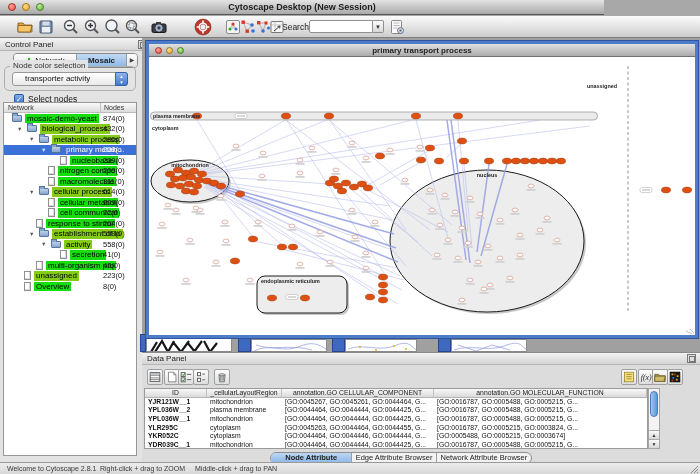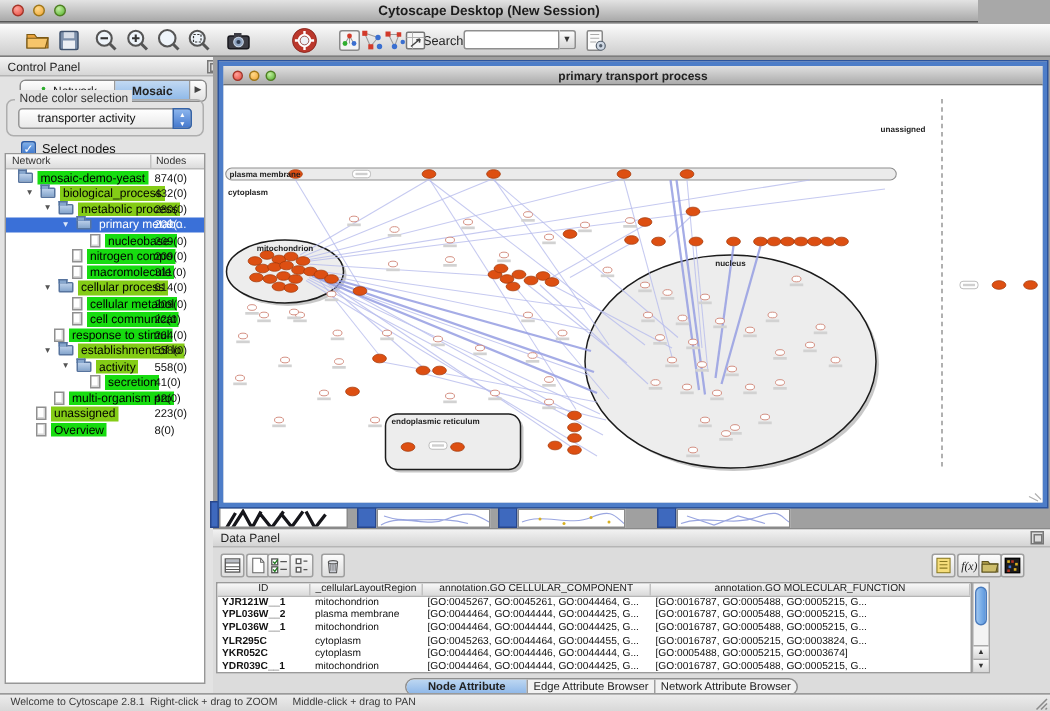--- a/index.html
+++ b/index.html
@@ -1,20 +1,20 @@
 <!DOCTYPE html>
 <html><head>
 <meta charset="utf-8">
 <style>
 *{box-sizing:border-box;margin:0;padding:0}
 html,body{width:700px;height:474px}
 body{position:relative;overflow:hidden;font-family:"Liberation Sans",sans-serif;background:#a8a8a8;-webkit-font-smoothing:antialiased}
 
 
-#titlebar{position:absolute;left:0;top:0;width:652px;height:15px;background:linear-gradient(#e3e3e3,#a9a9a9);border-bottom:1px solid #565656}
+#titlebar{position:absolute;left:0;top:0;width:604px;height:15px;background:linear-gradient(#e3e3e3,#a9a9a9);border-bottom:1px solid #565656}
 .tl{position:absolute;top:3px;width:8px;height:8px;border-radius:50%}
 #tl-red{left:8px;background:radial-gradient(circle at 35% 30%,#ffa39b,#e84b3e);border:1px solid #a53327}
 #tl-yellow{left:22px;background:radial-gradient(circle at 35% 30%,#ffd98a,#f0a636);border:1px solid #a07718}
 #tl-green{left:36px;background:radial-gradient(circle at 35% 30%,#c4eda2,#55b52e);border:1px solid #4e7f22}
 #title-text{position:absolute;left:0;right:0;top:0;height:15px;line-height:15px;text-align:center;font-size:9px;font-weight:bold;color:#1c1c1c}
 
 
 #toolbar{position:absolute;left:0;top:16px;width:700px;height:22px;background:linear-gradient(#fbfbfb,#cdcdcd);border-bottom:1px solid #7d7d7d}
 .tbi{position:absolute;top:2px;width:18px;height:18px}
 .tbi svg{width:100%;height:100%;display:block}

